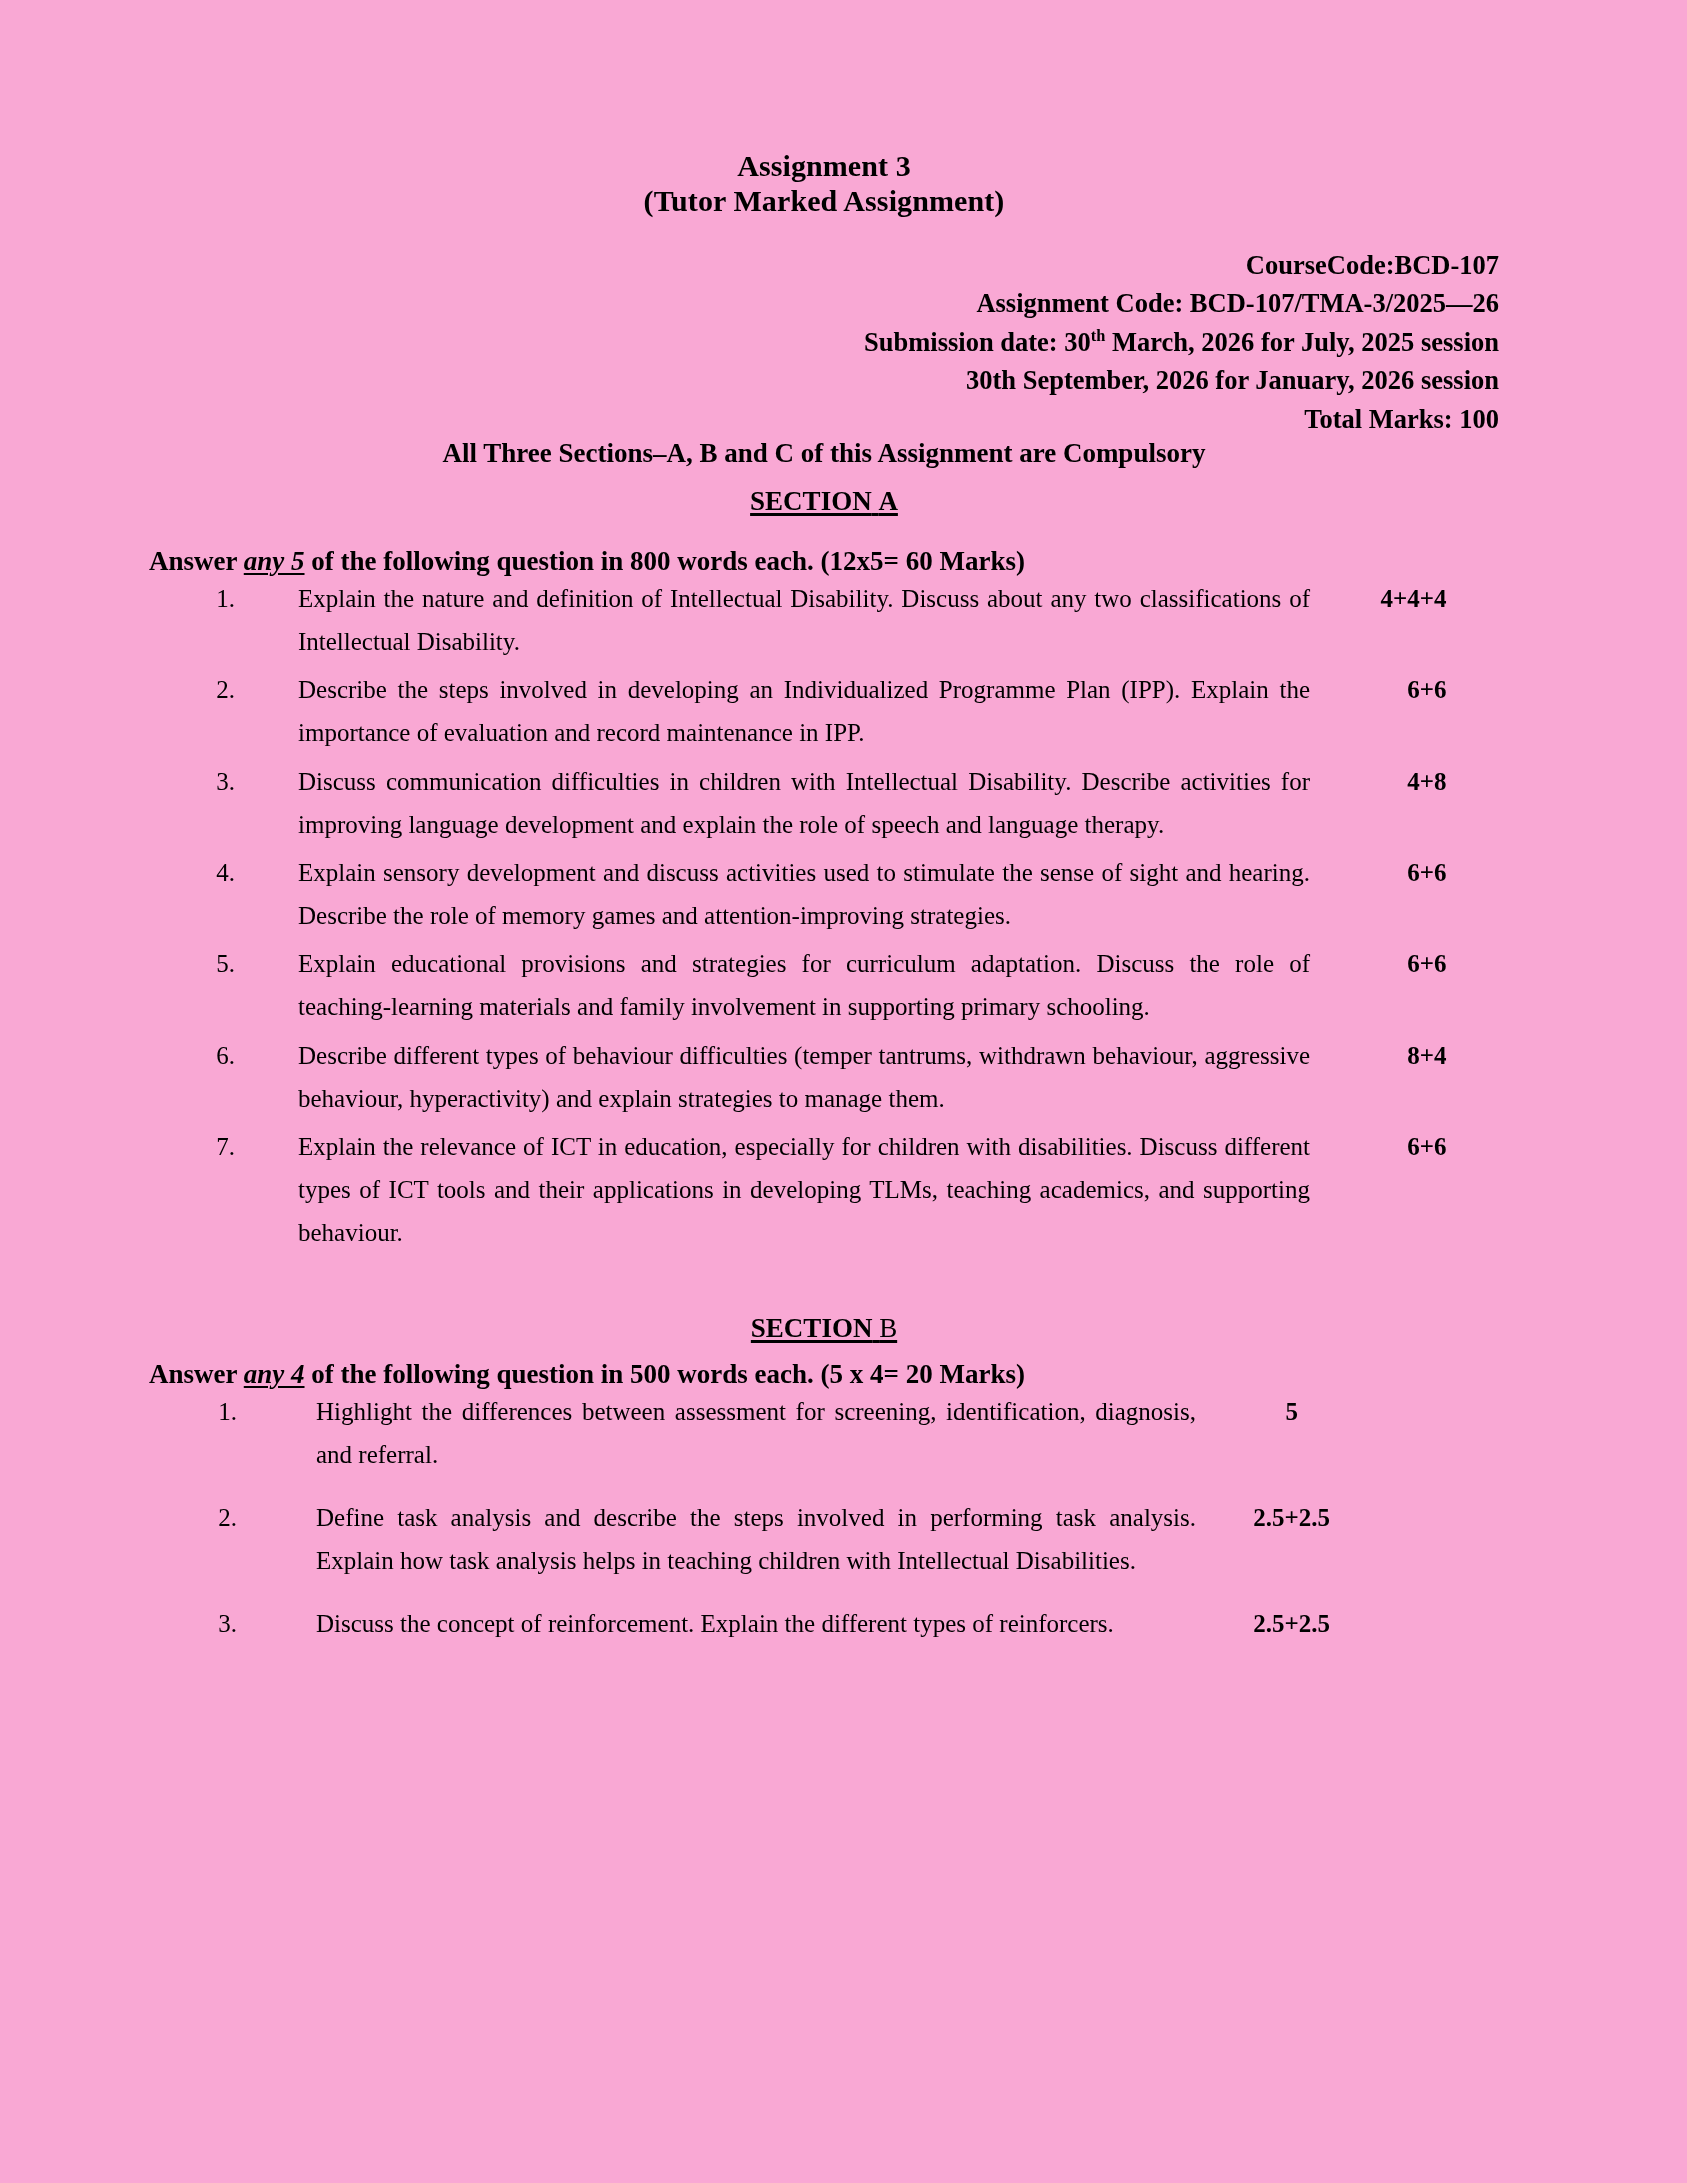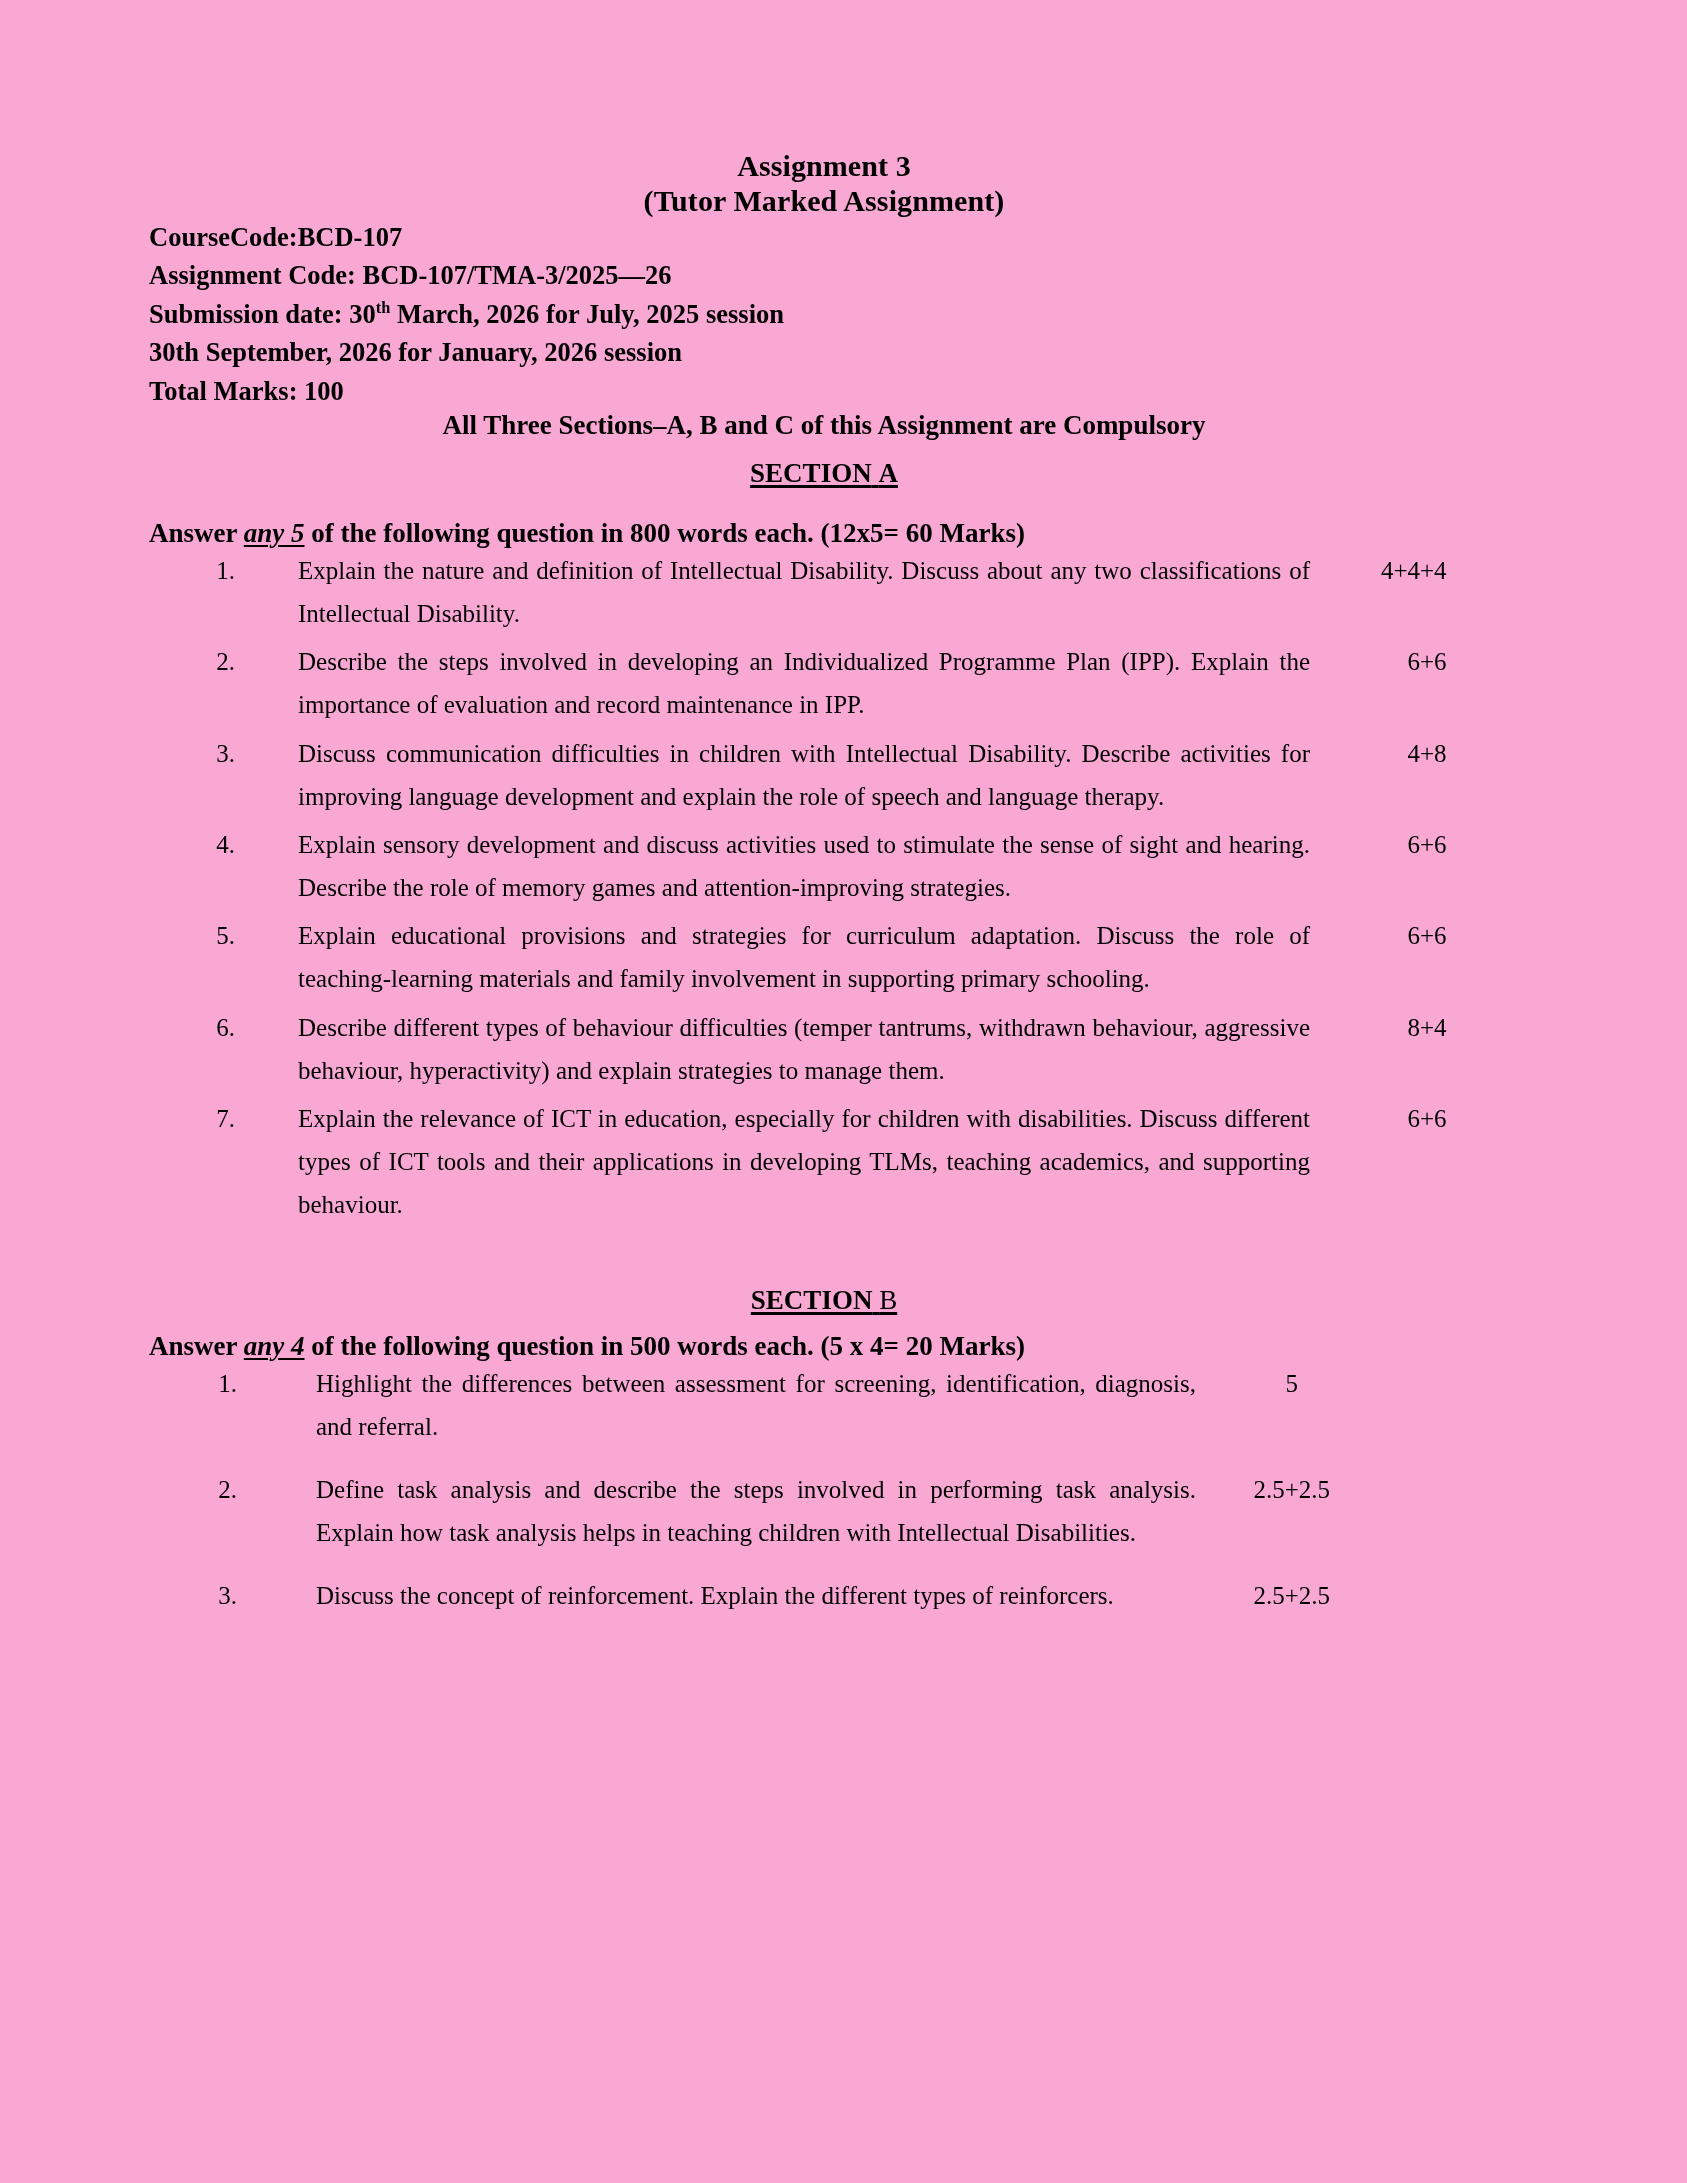--- a/index.html
+++ b/index.html
@@ -34,21 +34,22 @@
     font-weight: bold;
     font-size: 30px;
     line-height: 1.15;
     letter-spacing: 0.1px;
   }
   .title-line-1 { }
   .title-line-2 { }
 
   
   .meta-block {
-    text-align: left;
+    margin-top: 28px;
+    text-align: right;
     font-weight: bold;
     font-size: 26.5px;
     line-height: 1.45;
   }
   .meta-line { white-space: nowrap; }
   .meta-line sup {
     font-size: 0.62em;
     vertical-align: super;
     line-height: 0;
   }
@@ -119,21 +120,21 @@
   }
   .qtext {
     flex: 1 1 auto;
     text-align: justify;
     text-justify: inter-word;
     hyphens: none;
     margin-left: 47px;
   }
   .qmarks {
     flex: 0 0 auto;
-    font-weight: normal;
+    font-weight: bold;
     text-align: right;
     white-space: nowrap;
     font-size: 25px;
   }
 
   
   .section-a-list { margin-top: 17px; }
   .section-a-list .qrow { margin-bottom: 5.3px; }
   .section-a-list .qnum  { width: 48px; padding-right: 16px; margin-left: 38px; }
   .section-a-list .qtext { max-width: 1012px; }

